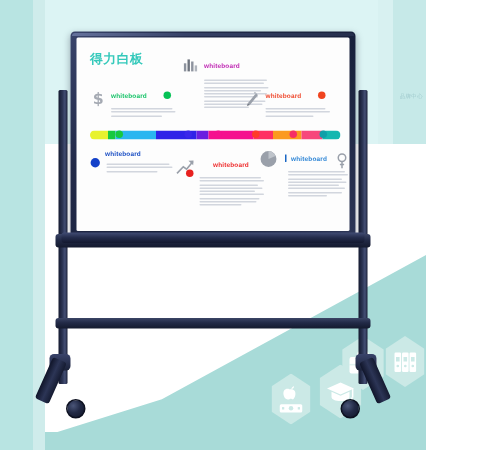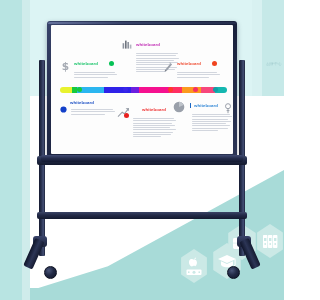--- a/index.html
+++ b/index.html
@@ -198,20 +198,21 @@
   <div class="foot-joint joint-left"></div>
   <div class="foot-joint joint-right"></div>
   <div class="foot foot-left"></div>
   <div class="foot foot-right"></div>
   <div class="caster caster-left"></div>
   <div class="caster caster-right"></div>
 
   <div class="board-frame">
     <div class="board-surface">
 
+      <div class="bd-title">得力白板</div>
 
       <div class="cell" style="left:71px;top:7px;width:60px;">
         <div class="row">
           <span class="ico">
             <svg width="11" height="11" viewBox="0 0 11 11">
               <rect x="0.6" y="4.2" width="1.6" height="5.4" fill="#8d939e"></rect>
               <rect x="3.0" y="1.6" width="1.6" height="8.0" fill="#6f757f"></rect>
               <rect x="5.4" y="3.0" width="1.6" height="6.6" fill="#8d939e"></rect>
               <rect x="7.8" y="5.6" width="1.6" height="4.0" fill="#b0b5bd"></rect>
             </svg>

